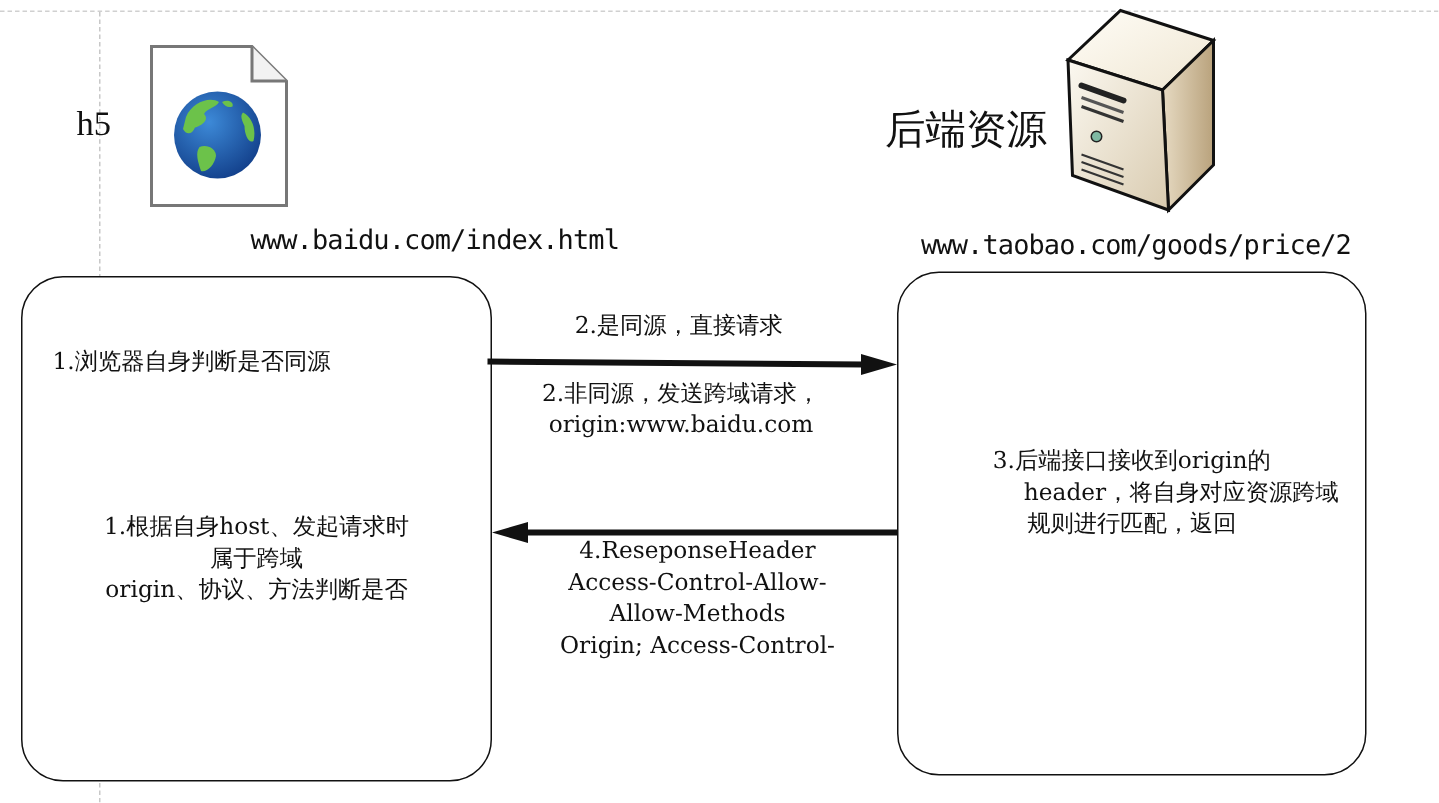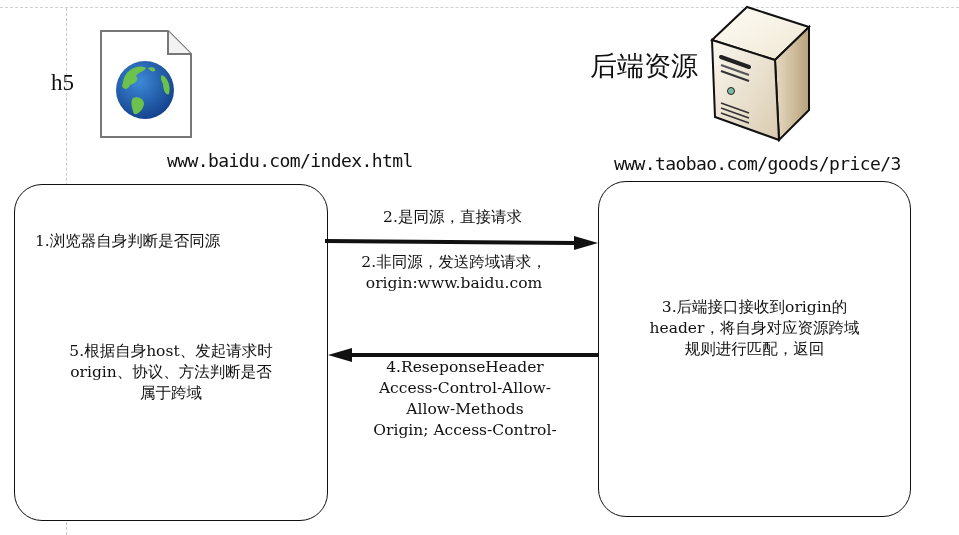--- a/index.html
+++ b/index.html
@@ -10,21 +10,21 @@
   .guide-v { position:absolute; left:66px; top:8px; width:0; height:527px;
              border-left:1px dashed #c8c8c8; }
   .box { position:absolute; background:#fff; border:1.5px solid #111;
          border-radius:28px; box-sizing:border-box; }
   .left-box { left:14px; top:184px; width:314px; height:337px; }
   .right-box { left:598px; top:181px; width:313px; height:336px; }
   .label { position:absolute; text-align:center; font-size:15.5px; line-height:21px;
            white-space:nowrap; }
   .title-h5 { position:absolute; left:51px; top:70px; font-size:23px;
               font-family:"Liberation Serif","DejaVu Serif",serif; }
-  .title-backend { position:absolute; left:590px; top:48px; font-size:27px;
+  .title-backend { position:absolute; left:590px; top:68px; font-size:27px;
                    font-family:"DejaVu Sans","Liberation Sans",sans-serif; font-weight:300; }
   .url { position:absolute; font-family:"DejaVu Sans Mono","Liberation Mono",monospace;
          font-size:18px; letter-spacing:-0.6px; }
   .url-left { left:167px; top:150px; }
   .url-right { left:614px; top:153px; }
   svg { position:absolute; overflow:visible; }
 </style>
 </head>
 <body>
 
@@ -71,34 +71,34 @@
   <path d="M3,35 L38,2 L100,22 L66,55 Z" fill="url(#st)" stroke="#111" stroke-width="2"></path>
   <path d="M66,55 L100,22 L100,105 L70,135 Z" fill="url(#ss)" stroke="#111" stroke-width="2"></path>
   <path d="M3,35 L66,55 L70,135 L6,112 Z" fill="url(#sf)" stroke="#111" stroke-width="2"></path>
   <path d="M12,52 L40,62" stroke="#222" stroke-width="4" stroke-linecap="round"></path>
   <path d="M12,60 L40,70" stroke="#555" stroke-width="2"></path>
   <path d="M12,66 L40,76" stroke="#333" stroke-width="2"></path>
   <circle cx="22" cy="86" r="3.5" fill="#7fb9a3" stroke="#222" stroke-width="1"></circle>
   <path d="M12,98 L40,108 M12,103 L40,113 M12,108 L40,118" stroke="#333" stroke-width="1.5"></path>
 </svg>
 
-<div class="url url-right">www.taobao.com/goods/price/3</div>
+<div class="url url-right">www.taobao.com/goods/price/2</div>
 
 <div class="box left-box"></div>
 <div class="label" style="left:35px;top:231px;width:250px;text-align:left;">1.浏览器自身判断是否同源</div>
 <div style="position:absolute;left:20px;top:341px;width:302px;">
-  <div class="label" style="position:relative;width:302px;">5.根据自身host、发起请求时</div>
+  <div class="label" style="position:relative;width:302px;">1.根据自身host、发起请求时</div>
+  <div class="label" style="position:relative;width:302px;">属于跨域</div>
   <div class="label" style="position:relative;width:302px;">origin、协议、方法判断是否</div>
-  <div class="label" style="position:relative;width:302px;">属于跨域</div>
 </div>
 
 <div class="box right-box"></div>
 <div style="position:absolute;left:598px;top:297px;width:313px;">
   <div class="label" style="position:relative;width:313px;">3.后端接口接收到origin的</div>
-  <div class="label" style="position:relative;width:313px;">header，将自身对应资源跨域</div>
+  <div class="label" style="position:relative;width:313px;padding-left:33px;">header，将自身对应资源跨域</div>
   <div class="label" style="position:relative;width:313px;">规则进行匹配，返回</div>
 </div>
 
 <svg style="left:0;top:0;" width="959" height="535">
   <line x1="325" y1="241" x2="576" y2="243" stroke="#111" stroke-width="4"></line>
   <polygon points="574,236 598,243 574,250" fill="#111"></polygon>
 </svg>
 <svg style="left:0;top:0;" width="959" height="535">
   <line x1="598" y1="355" x2="350" y2="355" stroke="#111" stroke-width="4"></line>
   <polygon points="352,348 328,355 352,362" fill="#111"></polygon>

